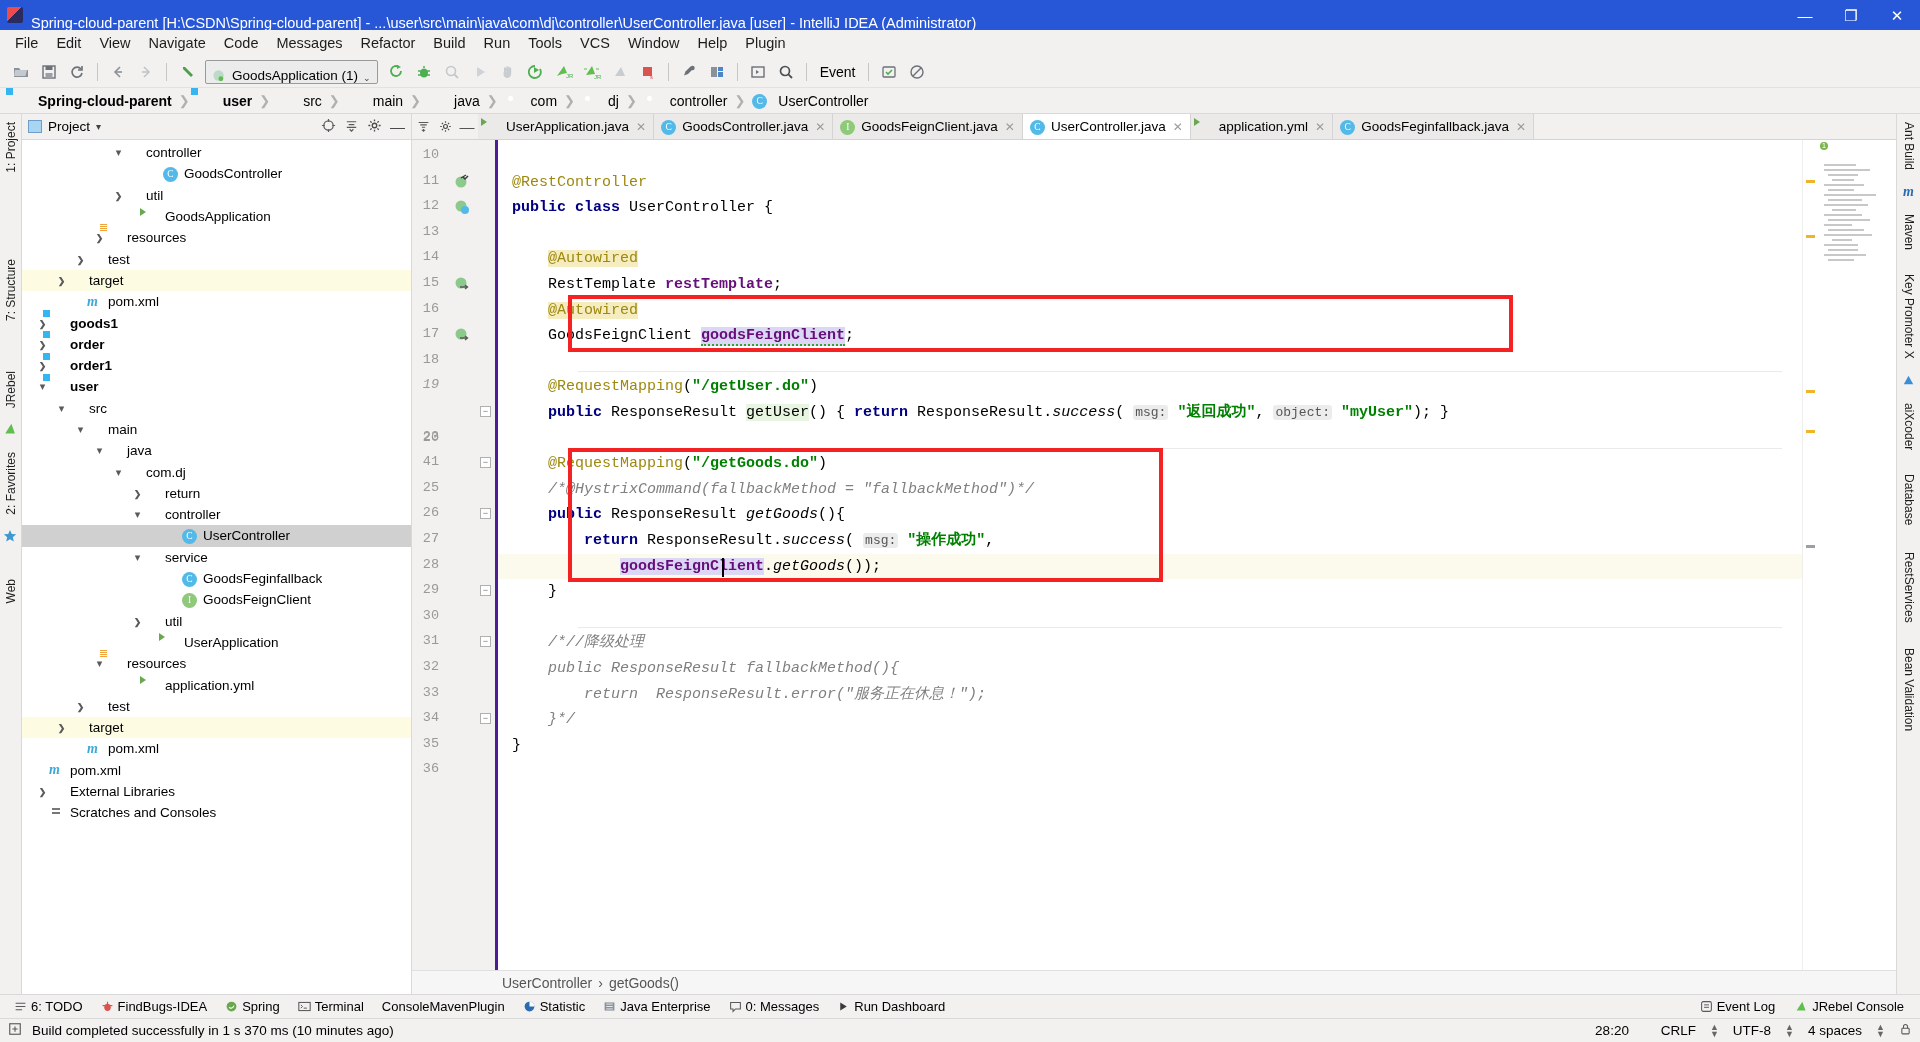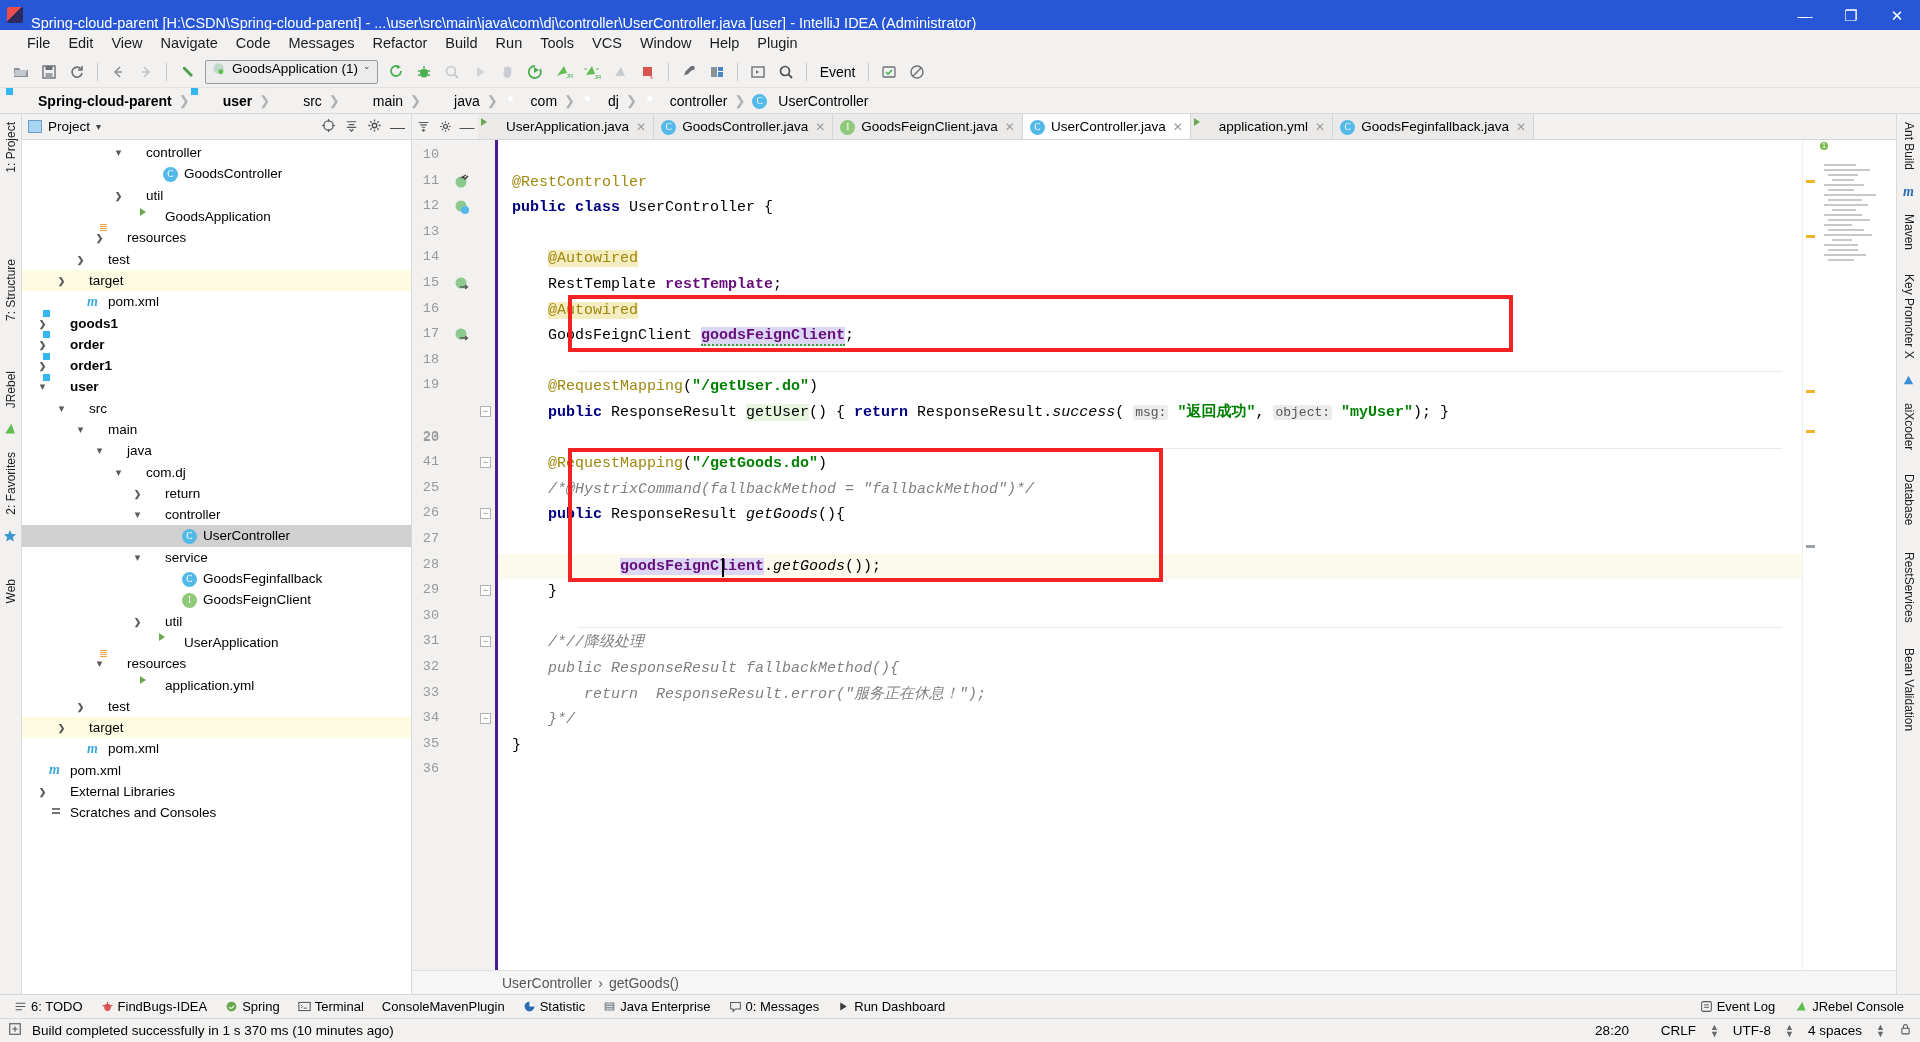--- a/index.html
+++ b/index.html
@@ -28,37 +28,37 @@
   .titlebar .ttext { white-space: nowrap; overflow: hidden; margin-top: 15px; }
   .winbtns { margin-left: auto; display: flex; height: 30px; }
   .winbtn {
     width: 46px; height: 30px; display: flex; align-items: center; justify-content: center;
     color: #fff; font-size: 15px; line-height: 1;
   }
 
   
   .menubar {
     height: 26px; flex: 0 0 26px; background: #f2f1f0;
-    display: flex; align-items: center; padding-left: 18px;
+    display: flex; align-items: center; padding-left: 6px;
     font-size: 14.5px; color: #1c1c1c;
   }
   .menuitem { padding: 2px 9px; white-space: nowrap; }
 
   
   .toolbar {
     height: 32px; flex: 0 0 32px; background: #f2f1f0;
     display: flex; align-items: center; padding-left: 8px; gap: 2px;
     border-bottom: 1px solid #e3e2e1;
   }
   .tb { width: 26px; height: 26px; display: flex; align-items: center; justify-content: center; }
   .tb svg { display: block; }
   .tbsep { width: 1px; height: 18px; background: #c6c6c6; margin: 0 5px; }
   .runcfg {
     height: 24px; min-width: 170px; border: 1px solid #9a9a9a; background: #ececec;
-    border-radius: 2px; display: flex; align-items: flex-start; padding: 0 6px; gap: 5px;
+    border-radius: 2px; display: flex; align-items: flex-end; padding: 0 6px; gap: 5px;
     font-size: 13.5px; margin: 0 3px;
   }
   .runcfg .caret { margin-left: auto; font-size: 9px; color: #444; }
   .tailtxt { font-size: 14px; padding: 0 6px; }
 
   
   .crumbs {
     height: 26px; flex: 0 0 26px; background: #f2f1f0;
     display: flex; align-items: center; padding-left: 10px;
     font-size: 14px; gap: 2px; border-bottom: 1px solid #d9d9d9;
@@ -753,21 +753,21 @@
         <div class="gutter" id="gutter">
             <div class="gln" style="top: 7px;">10</div>
             <div class="gln" style="top: 32.6px;">11</div>
             <div class="gln" style="top: 58.2px;">12</div>
             <div class="gln" style="top: 83.8px;">13</div>
             <div class="gln" style="top: 109.4px;">14</div>
             <div class="gln" style="top: 135px;">15</div>
             <div class="gln" style="top: 160.6px;">16</div>
             <div class="gln" style="top: 186.2px;">17</div>
             <div class="gln" style="top: 211.8px;">18</div>
-            <div class="gln" style="top: 237.4px;">19</div>
+            <div class="gln" style="top: 237.4px; font-style: italic;">19</div>
             <div class="gln" style="top: 263px; margin-top: 27px;">20</div>
             <div class="gln" style="top: 288.6px;">23</div>
             <div class="gln" style="top: 314.2px;">41</div>
             <div class="gln" style="top: 339.8px;">25</div>
             <div class="gln" style="top: 365.4px;">26</div>
             <div class="gln" style="top: 391px;">27</div>
             <div class="gln" style="top: 416.6px;">28</div>
             <div class="gln" style="top: 442.2px;">29</div>
             <div class="gln" style="top: 467.8px;">30</div>
             <div class="gln" style="top: 493.4px;">31</div>
@@ -810,20 +810,21 @@
             <div class="cline" style="top: 135px; left: 14px;">    RestTemplate <span class="fld">restTemplate</span>;</div>
             <div class="cline" style="top: 160.6px; left: 14px;">    <span class="ann yel">@Autowired</span></div>
             <div class="cline" style="top: 186.2px; left: 14px;">    GoodsFeignClient <span class="fld lav wavy">goodsFeignClient</span>;</div>
             <div class="cline" style="top: 211.8px; left: 14px;"></div>
             <div class="cline" style="top: 237.4px; left: 14px;">    <span class="ann">@RequestMapping</span>(<span class="str">"/getUser.do"</span>)</div>
             <div class="cline" style="top: 263px; left: 14px;">    <span class="kw">public</span> ResponseResult <span class="grn">getUser</span>() { <span class="kw">return</span> ResponseResult.<span class="mth">success</span>( <span class="hint">msg:</span> <span class="str">"返回成功"</span>, <span class="hint">object:</span> <span class="str">"myUser"</span>); }</div>
             <div class="cline" style="top: 288.6px; left: 14px;"></div>
             <div class="cline" style="top: 314.2px; left: 14px;">    <span class="ann">@RequestMapping</span>(<span class="str">"/getGoods.do"</span>)</div>
             <div class="cline" style="top: 339.8px; left: 14px;">    <span class="cmt">/*@HystrixCommand(fallbackMethod = "fallbackMethod")*/</span></div>
             <div class="cline" style="top: 365.4px; left: 14px;">    <span class="kw">public</span> ResponseResult <span class="mth">getGoods</span>(){</div>
+            <div class="cline" style="top: 391px; left: 14px;">        <span class="kw">return</span> ResponseResult.<span class="mth">success</span>( <span class="hint">msg:</span> <span class="str">"操作成功"</span>,</div>
             <div class="cline" style="top: 416.6px; left: 14px;">            <span class="fld lav">goodsFeignClient</span>.<span class="mth">getGoods</span>());</div>
             <div class="cline" style="top: 442.2px; left: 14px;">    }</div>
             <div class="cline" style="top: 467.8px; left: 14px;"></div>
             <div class="cline" style="top: 493.4px; left: 14px;">    <span class="cmt">/*//降级处理</span></div>
             <div class="cline" style="top: 519px; left: 14px;">    <span class="cmt">public ResponseResult fallbackMethod(){</span></div>
             <div class="cline" style="top: 544.6px; left: 14px;">        <span class="cmt">return  ResponseResult.error("服务正在休息！");</span></div>
             <div class="cline" style="top: 570.2px; left: 14px;">    <span class="cmt">}*/</span></div>
             <div class="cline" style="top: 595.8px; left: 14px;">}</div>
             <div class="cline" style="top: 621.4px; left: 14px;"></div>
             <div style="position: absolute; left: 80px; right: 20px; height: 1px; background: rgb(234, 234, 234); top: 231.4px;"></div>

